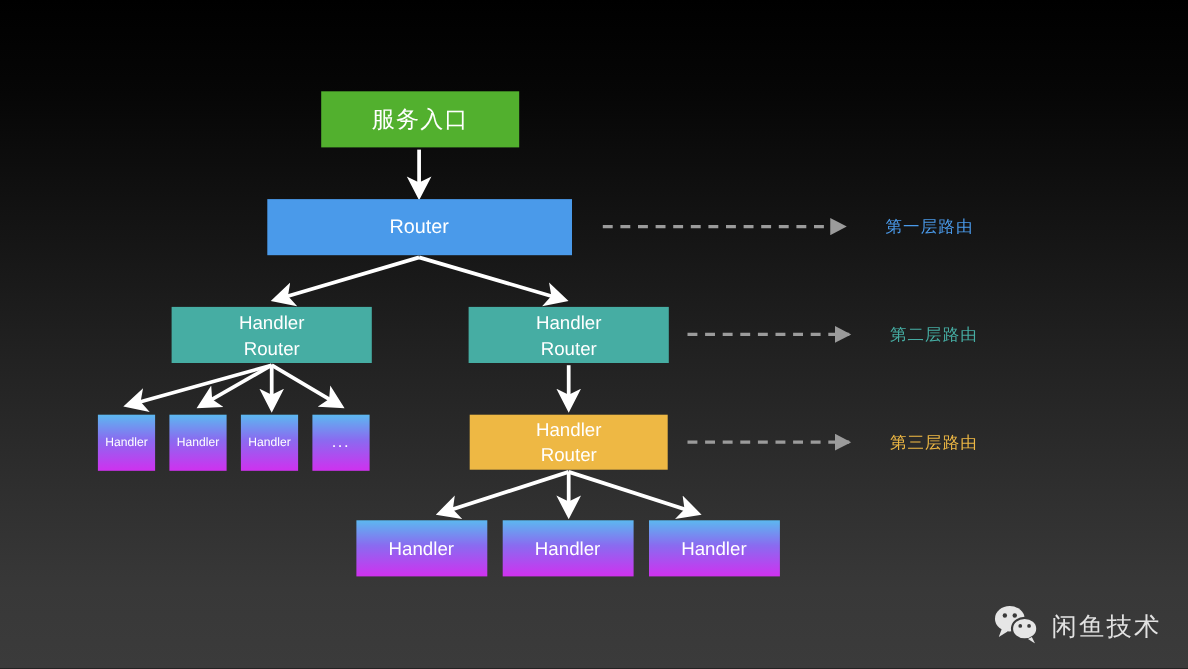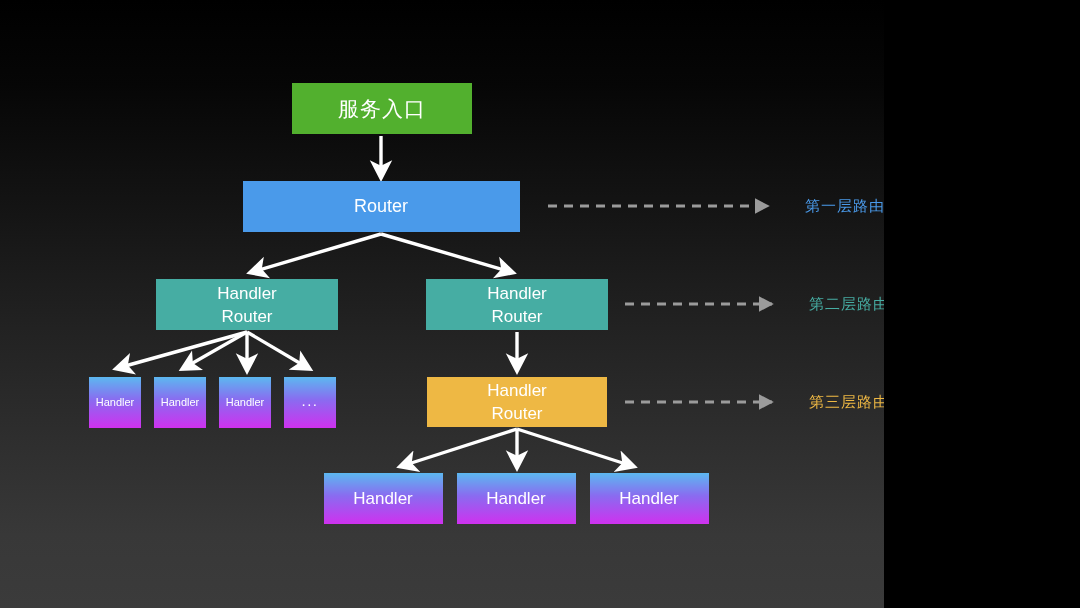--- a/index.html
+++ b/index.html
@@ -8,21 +8,21 @@
     background: #000;
   }
   body {
     width: 1080px;
     height: 608px;
     overflow: hidden;
     font-family: "Liberation Sans", "DejaVu Sans", sans-serif;
   }
   #stage {
     position: relative;
-    width: 884px;
+    width: 1080px;
     height: 608px;
     background: linear-gradient(180deg, #000000 0%, #060606 14%, #141414 34%, #222222 54%, #2e2e2e 72%, #383838 88%, #3b3b3b 100%);
     overflow: hidden;
   }
   #diagram {
     position: absolute;
     inset: 0;
     width: 1080px;
     height: 608px;
   }
@@ -176,14 +176,29 @@
     <g>
       <line class="dash-line" x1="625" y1="304" x2="772" y2="304" marker-end="url(#arrowGray)"></line>
       <text class="legend-text" x="809" y="305" fill="#46ada3">第二层路由</text>
     </g>
     <g>
       <line class="dash-line" x1="625" y1="402" x2="772" y2="402" marker-end="url(#arrowGray)"></line>
       <text class="legend-text" x="809" y="403" fill="#eeb844">第三层路由</text>
     </g>
   </svg>
 
+  <div id="watermark">
+    <span>
+      <svg width="44" height="36" viewBox="0 0 44 36">
+        <ellipse cx="15" cy="13.5" rx="13.5" ry="11.5" fill="#e6e6e6"></ellipse>
+        <path d="M8,22 L5,30 L13,25 Z" fill="#e6e6e6"></path>
+        <circle cx="10.5" cy="10.5" r="2" fill="#3a3a3a"></circle>
+        <circle cx="19.5" cy="10.5" r="2" fill="#3a3a3a"></circle>
+        <ellipse cx="28.5" cy="22.5" rx="11.5" ry="9.8" fill="#e6e6e6" stroke="#3a3a3a" stroke-width="2"></ellipse>
+        <path d="M35,30 L38,36 L31.5,32 Z" fill="#e6e6e6"></path>
+        <circle cx="24.5" cy="20" r="1.7" fill="#3a3a3a"></circle>
+        <circle cx="32.5" cy="20" r="1.7" fill="#3a3a3a"></circle>
+      </svg>
+    </span>
+    <span class="wm-text">闲鱼技术</span>
+  </div>
 
 </div>
 
 </body></html>

